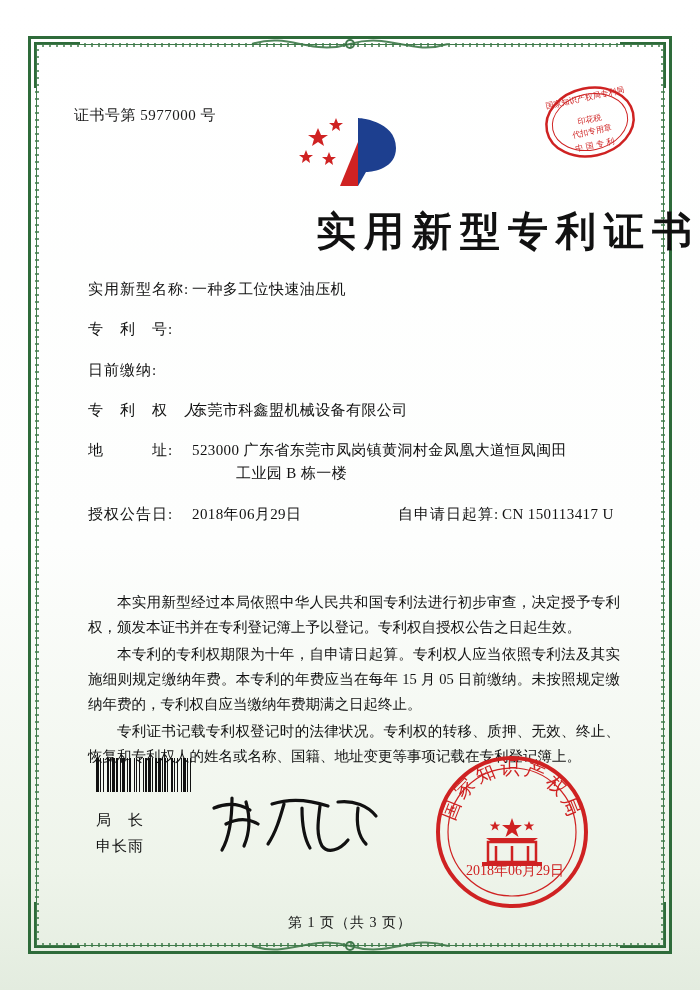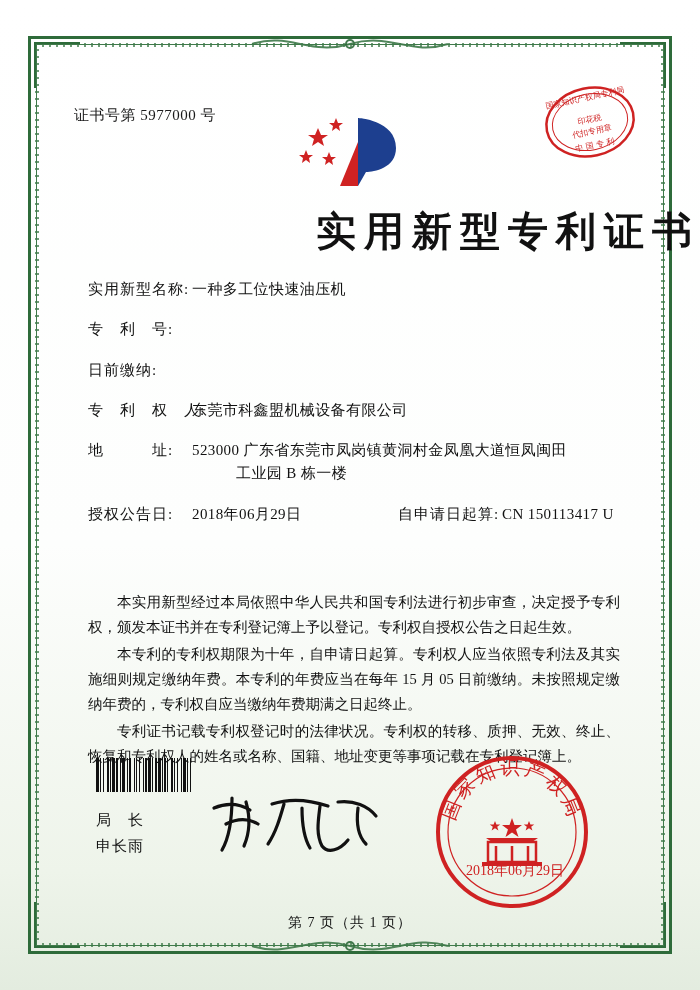--- a/index.html
+++ b/index.html
@@ -456,14 +456,14 @@
         <path d="M-16 -2 L-16 14 M0 -2 L0 14 M16 -2 L16 14" stroke="#cf2222" stroke-width="2.5"></path>
         <polygon points="0,-30 2.5,-23 10,-23 4,-18.5 6.5,-11 0,-15.5 -6.5,-11 -4,-18.5 -10,-23 -2.5,-23" fill="#cf2222"></polygon>
         <polygon points="-17,-27 -15.6,-23.5 -11.8,-23.5 -14.8,-21.2 -13.6,-17.6 -17,-19.8 -20.4,-17.6 -19.2,-21.2 -22.2,-23.5 -18.4,-23.5" fill="#cf2222"></polygon>
         <polygon points="17,-27 18.4,-23.5 22.2,-23.5 19.2,-21.2 20.4,-17.6 17,-19.8 13.6,-17.6 14.8,-21.2 11.8,-23.5 15.6,-23.5" fill="#cf2222"></polygon>
       </g>
     </svg>
   </div>
 
   <div class="seal-date">2018年06月29日</div>
 
-  <div class="footer">第 7 页（共 1 页）</div>
+  <div class="footer">第 1 页（共 3 页）</div>
 </div>
 
 </body></html>

